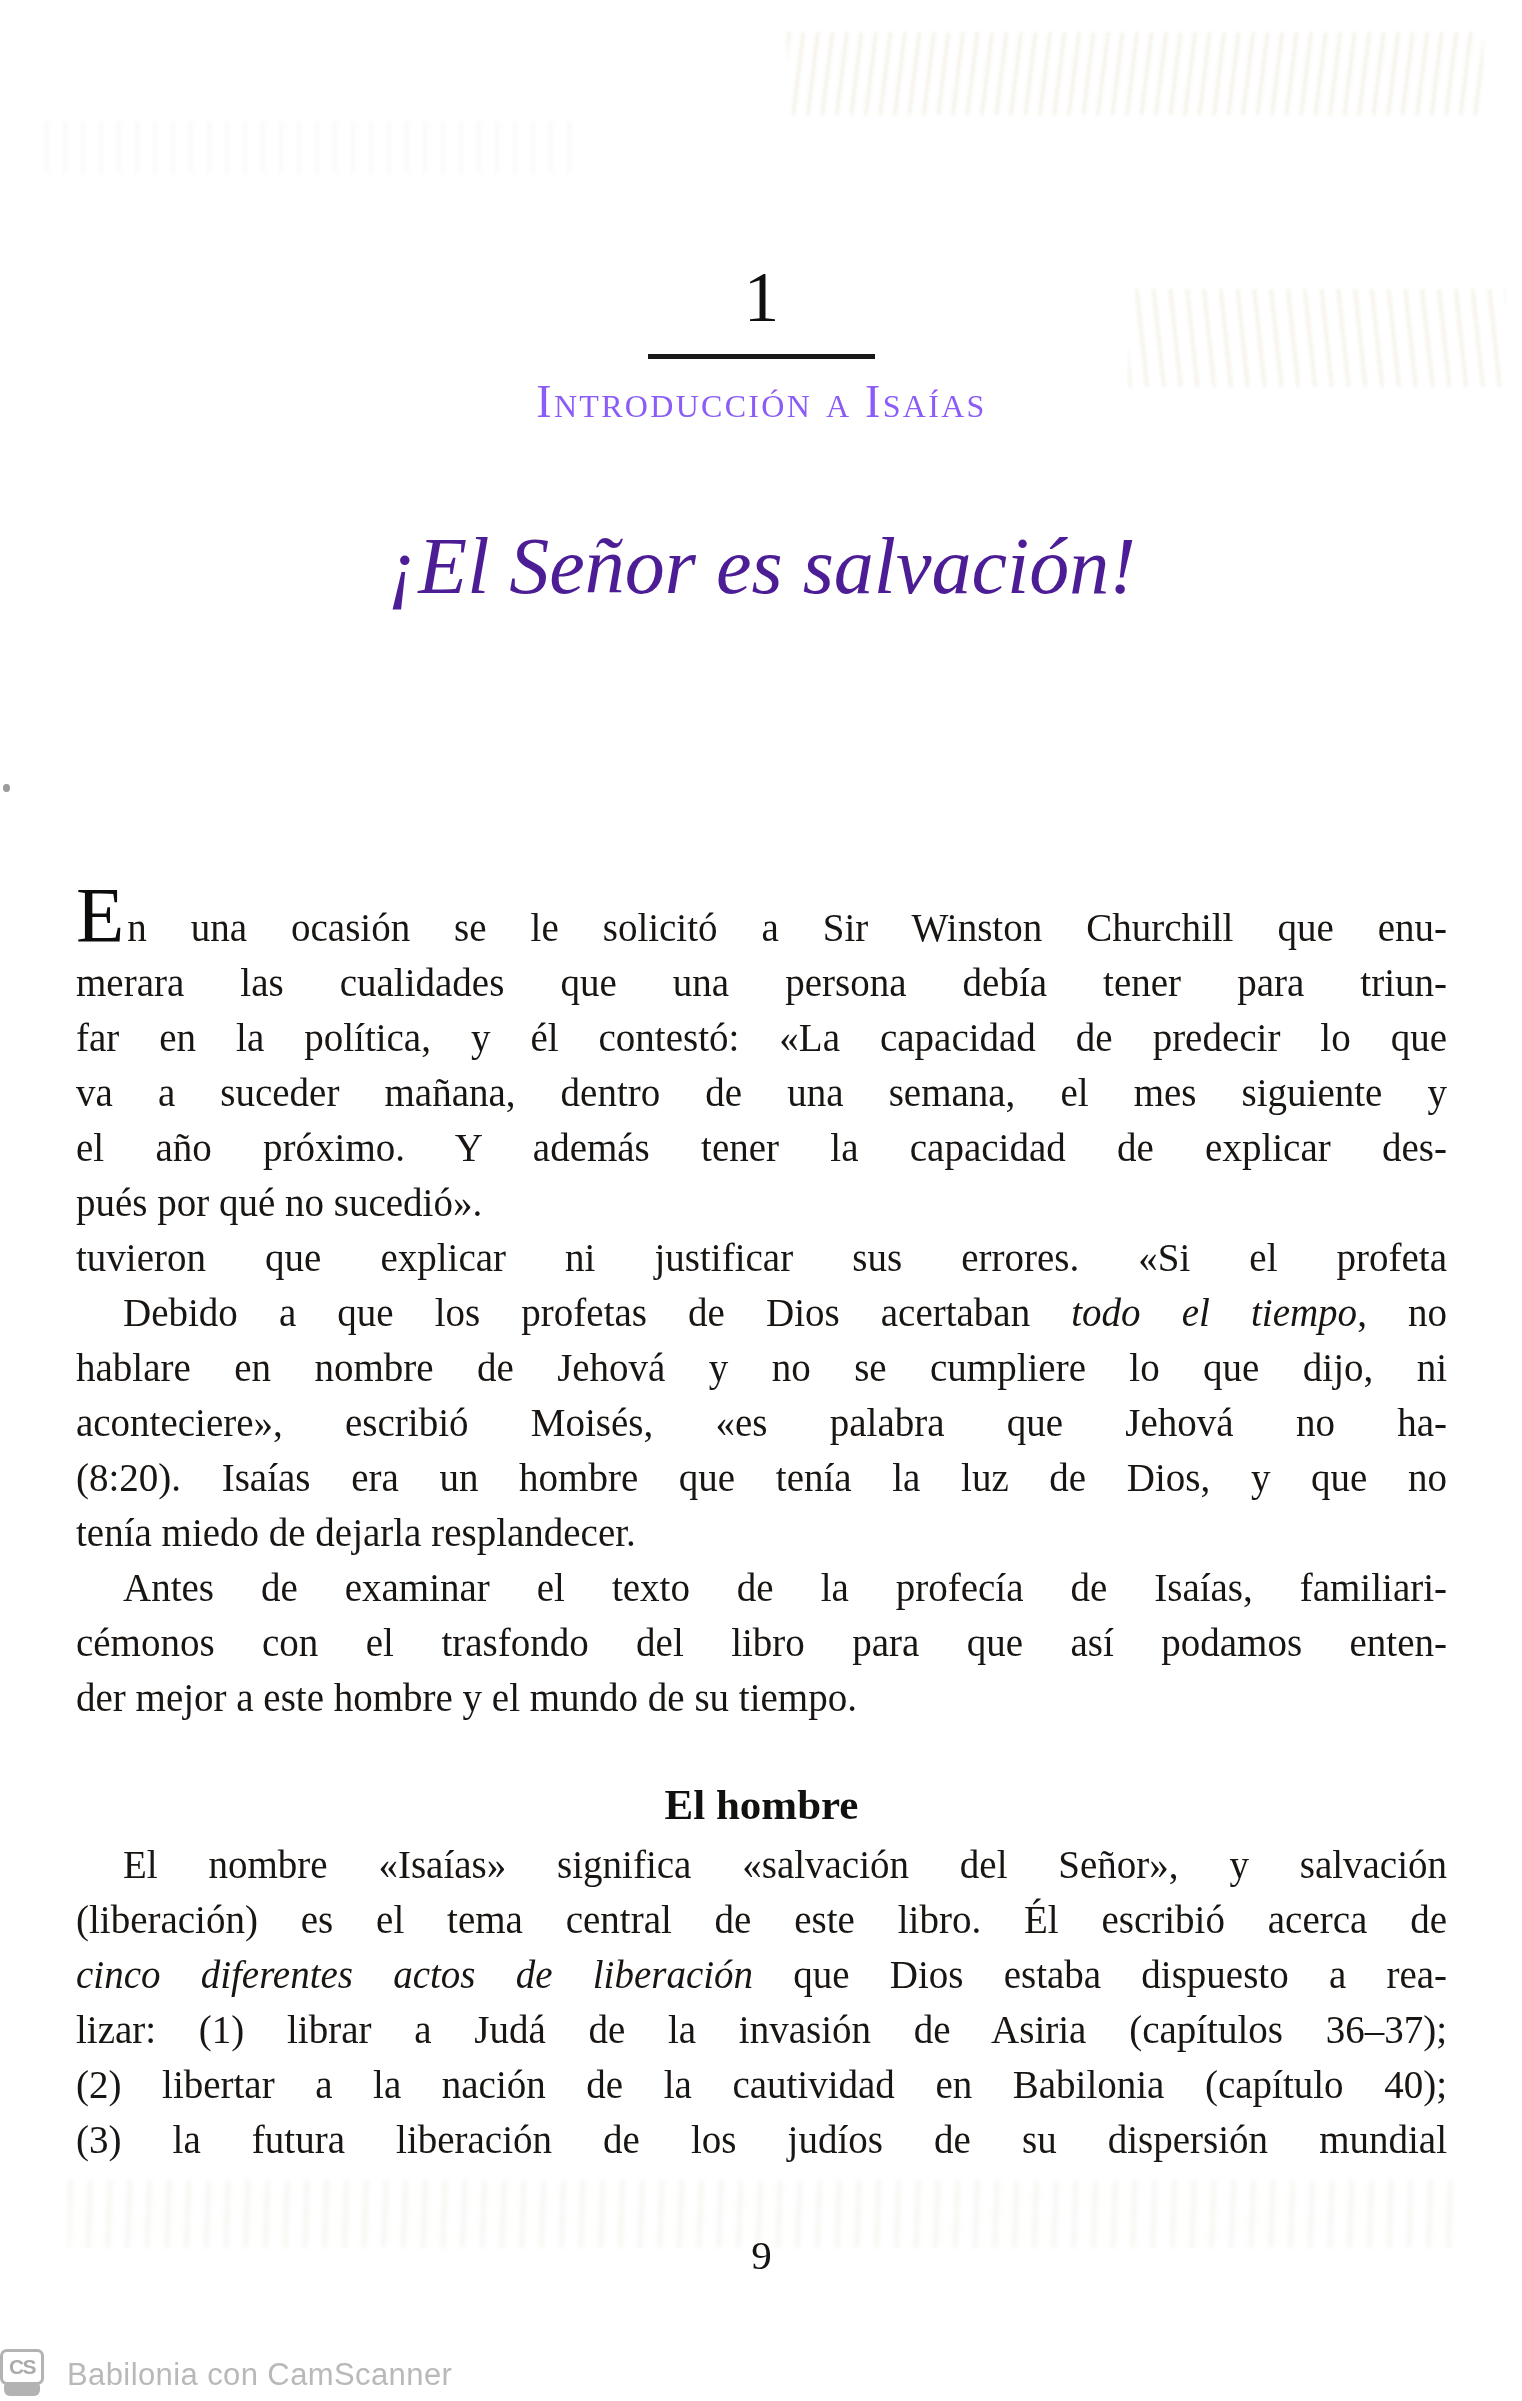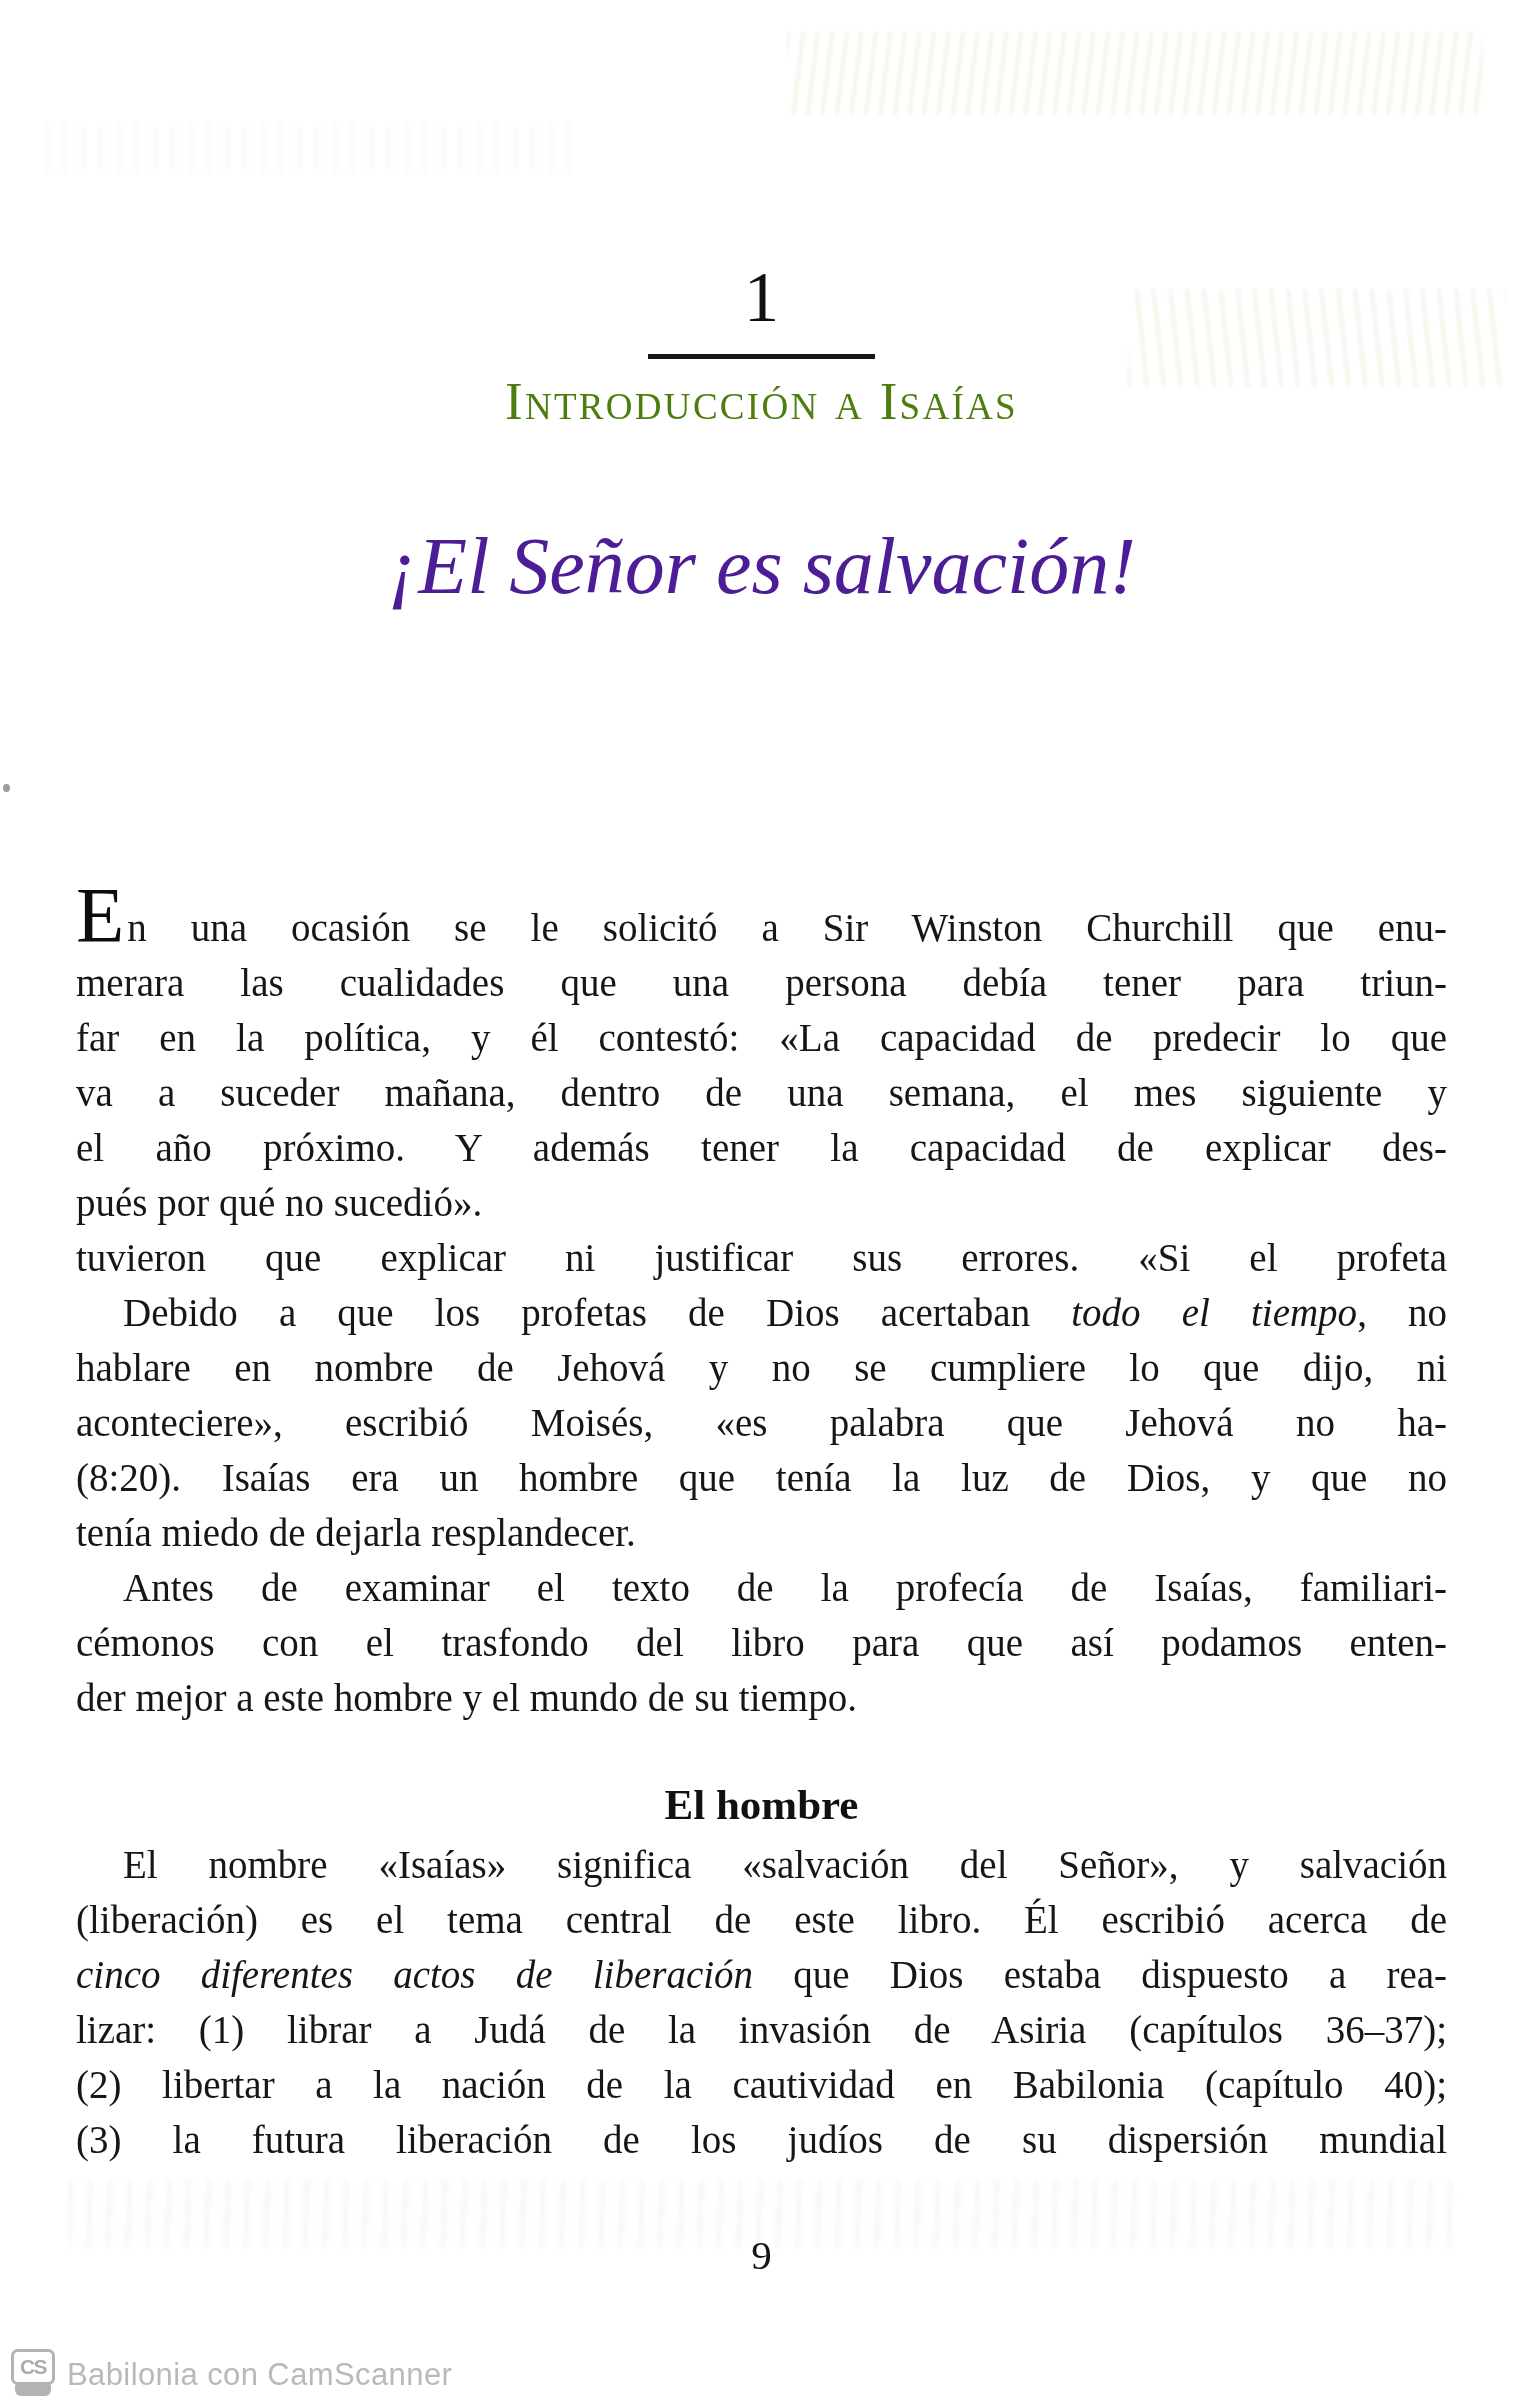--- a/index.html
+++ b/index.html
@@ -34,22 +34,22 @@
   .chapter-number {
     position: absolute; top: 262px; left: 0; width: 100%;
     text-align: center; font-size: 71px; line-height: 1; color: #101010;
   }
   .chapter-rule {
     position: absolute; top: 354px; left: calc(50% - 114px);
     width: 227px; height: 5.3px; background: #181818;
   }
   .kicker {
     position: absolute; top: 371px; left: 0; width: 100%;
-    text-align: center; font-size: 53px; line-height: 61px;
-    font-variant-caps: small-caps; letter-spacing: 2.3px; color: #4d7c0f;
+    text-align: center; font-size: 46px; line-height: 61px;
+    font-variant-caps: small-caps; letter-spacing: 2.3px; color: #8b5cf6;
   }
   .main-title {
     position: absolute; top: 500px; left: 0; width: 100%;
     text-align: center; font-style: italic; font-size: 80px; line-height: 133px;
     color: #4c1d95;
   }
 
   
   .body-text {
     position: absolute; top: 898px; left: 72px; width: 1379px;
@@ -70,21 +70,21 @@
   }
 
   
   .page-number {
     position: absolute; top: 2231px; left: 0; width: 100%;
     text-align: center; font-size: 41px; color: #161412;
   }
 
   
   .footer { position: absolute; left: 0; top: 2343px; width: 100%; height: 58px; background: #ffffff; }
-  .cs-badge { position: absolute; left: 11px; top: 6px; width: 44px; height: 33px; }
+  .cs-badge { position: absolute; left: 0; top: 6px; width: 44px; height: 33px; }
   .cs-badge-top {
     position: absolute; top: 0; left: 0; width: 38px; height: 30px;
     border: 3px solid #b3b3b3; border-radius: 6.8px;
     background: #ffffff; display: flex; align-items: center; justify-content: center;
     font-family: "Liberation Sans", sans-serif; font-weight: bold;
     font-size: 21px; color: #ababab; letter-spacing: -1.5px;
   }
   .cs-badge-tab {
     position: absolute; top: 35px; left: 3.8px; width: 36px; height: 12px;
     background: #b3b3b3; border-radius: 2.3px 2.3px 6px 6px;

